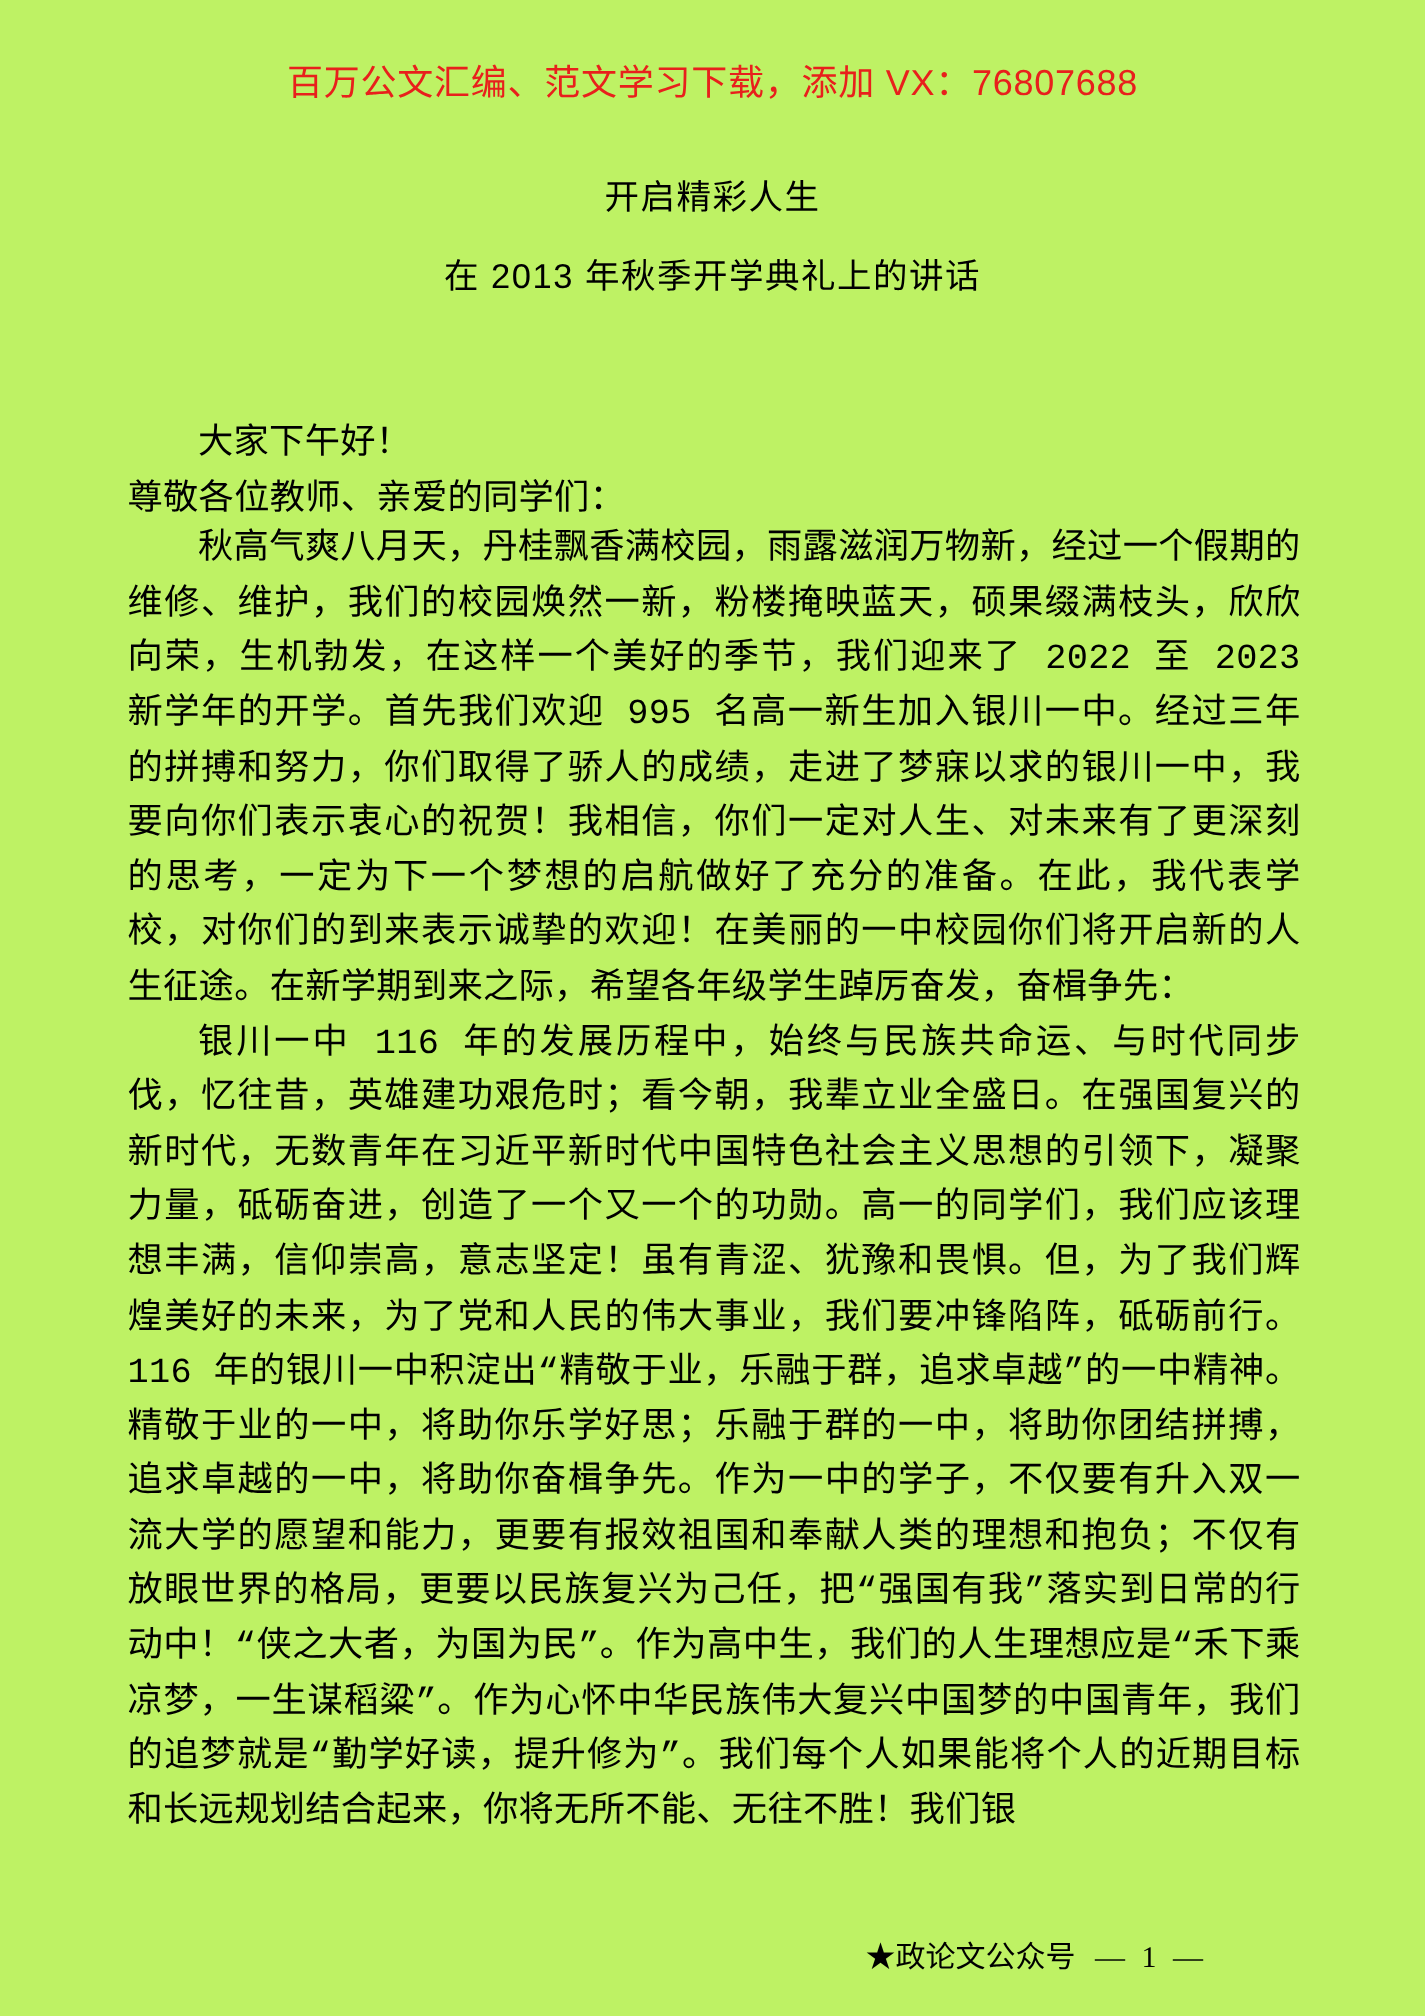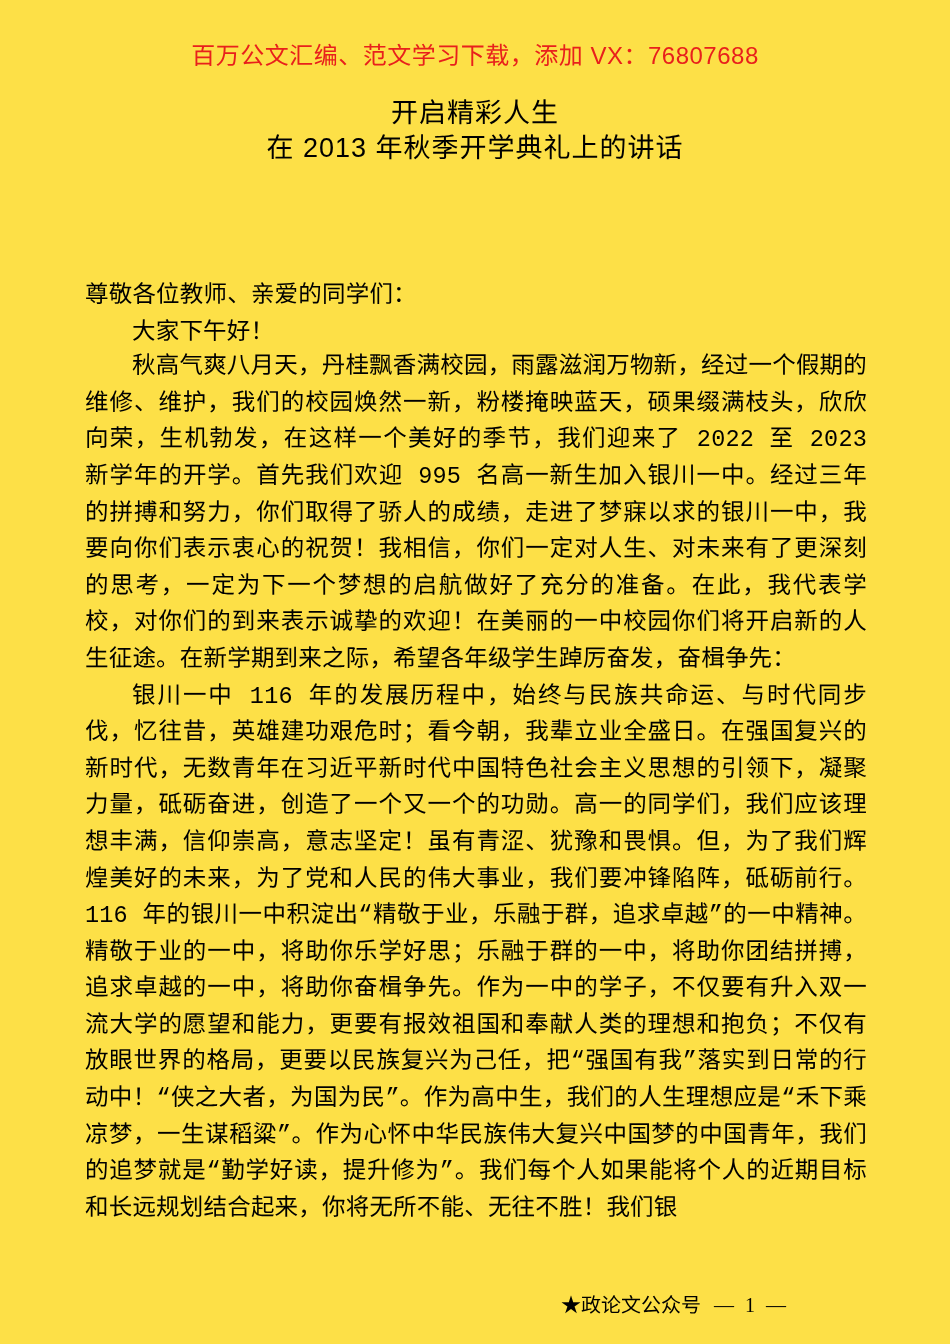--- a/index.html
+++ b/index.html
@@ -10,21 +10,21 @@
   }
   body {
     font-family: "Liberation Sans", "DejaVu Sans", sans-serif;
     -webkit-font-smoothing: antialiased;
   }
   .page {
     position: relative;
     width: 950px;
     height: 1344px;
     margin: 0 auto;
-    background: #fde047;
+    background: #bef264;
     overflow: hidden;
     box-sizing: border-box;
   }
 
   
   .promo-banner {
     position: absolute;
     top: 40px;
     left: 0;
     width: 950px;
@@ -38,26 +38,27 @@
 
   
   .title-block {
     position: absolute;
     top: 96px;
     left: 0;
     width: 950px;
     text-align: center;
   }
   .title-line {
-    font-size: 27px;
+    font-size: 23px;
     line-height: 35px;
     color: #000000;
     font-weight: 400;
     letter-spacing: 1px;
     white-space: nowrap;
+    margin-top: 18px;
   }
 
   
   .body-block {
     position: absolute;
     top: 276px;
     left: 85px;
     width: 782px;
   }
   .para {
@@ -78,21 +79,21 @@
     font-weight: 700;
   }
   .para.flow {
     text-indent: 2em;
     font-family: Liberation Mono, monospace;
   }
 
   
   .footer {
     position: absolute;
-    left: 0;
+    left: 16px;
     top: 1292px;
     width: 854px;
     padding-right: 65px;
     box-sizing: border-box;
     text-align: right;
     font-family: "Liberation Serif", "DejaVu Serif", serif;
     font-size: 20px;
     line-height: 26px;
     color: #000000;
     white-space: nowrap;
@@ -106,22 +107,22 @@
 <div class="page">
 
   <div class="promo-banner" style="color: rgb(232, 32, 28);">百万公文汇编、范文学习下载，添加 VX：76807688</div>
 
   <div class="title-block">
     <div class="title-line">开启精彩人生</div>
     <div class="title-line">在 2013 年秋季开学典礼上的讲话</div>
   </div>
 
   <div class="body-block">
+    <p class="para indent">大家下午好！</p>
     <p class="para">尊敬各位教师、亲爱的同学们：</p>
-    <p class="para indent">大家下午好！</p>
     <p class="para flow">秋高气爽八月天，丹桂飘香满校园，雨露滋润万物新，经过一个假期的维修、维护，我们的校园焕然一新，粉楼掩映蓝天，硕果缀满枝头，欣欣向荣，生机勃发，在这样一个美好的季节，我们迎来了 2022 至 2023 新学年的开学。首先我们欢迎 995 名高一新生加入银川一中。经过三年的拼搏和努力，你们取得了骄人的成绩，走进了梦寐以求的银川一中，我要向你们表示衷心的祝贺！我相信，你们一定对人生、对未来有了更深刻的思考，一定为下一个梦想的启航做好了充分的准备。在此，我代表学校，对你们的到来表示诚挚的欢迎！在美丽的一中校园你们将开启新的人生征途。在新学期到来之际，希望各年级学生踔厉奋发，奋楫争先：</p>
     <p class="para flow">银川一中 116 年的发展历程中，始终与民族共命运、与时代同步伐，忆往昔，英雄建功艰危时；看今朝，我辈立业全盛日。在强国复兴的新时代，无数青年在习近平新时代中国特色社会主义思想的引领下，凝聚力量，砥砺奋进，创造了一个又一个的功勋。高一的同学们，我们应该理想丰满，信仰崇高，意志坚定！虽有青涩、犹豫和畏惧。但，为了我们辉煌美好的未来，为了党和人民的伟大事业，我们要冲锋陷阵，砥砺前行。116 年的银川一中积淀出“精敬于业，乐融于群，追求卓越”的一中精神。精敬于业的一中，将助你乐学好思；乐融于群的一中，将助你团结拼搏，追求卓越的一中，将助你奋楫争先。作为一中的学子，不仅要有升入双一流大学的愿望和能力，更要有报效祖国和奉献人类的理想和抱负；不仅有放眼世界的格局，更要以民族复兴为己任，把“强国有我”落实到日常的行动中！“侠之大者，为国为民”。作为高中生，我们的人生理想应是“禾下乘凉梦，一生谋稻粱”。作为心怀中华民族伟大复兴中国梦的中国青年，我们的追梦就是“勤学好读，提升修为”。我们每个人如果能将个人的近期目标和长远规划结合起来，你将无所不能、无往不胜！我们银</p>
   </div>
 
   <div class="footer">
     <span class="brand">★政论文公众号</span>
     <span class="pageno">— 1 —</span>
   </div>
 
 </div>

